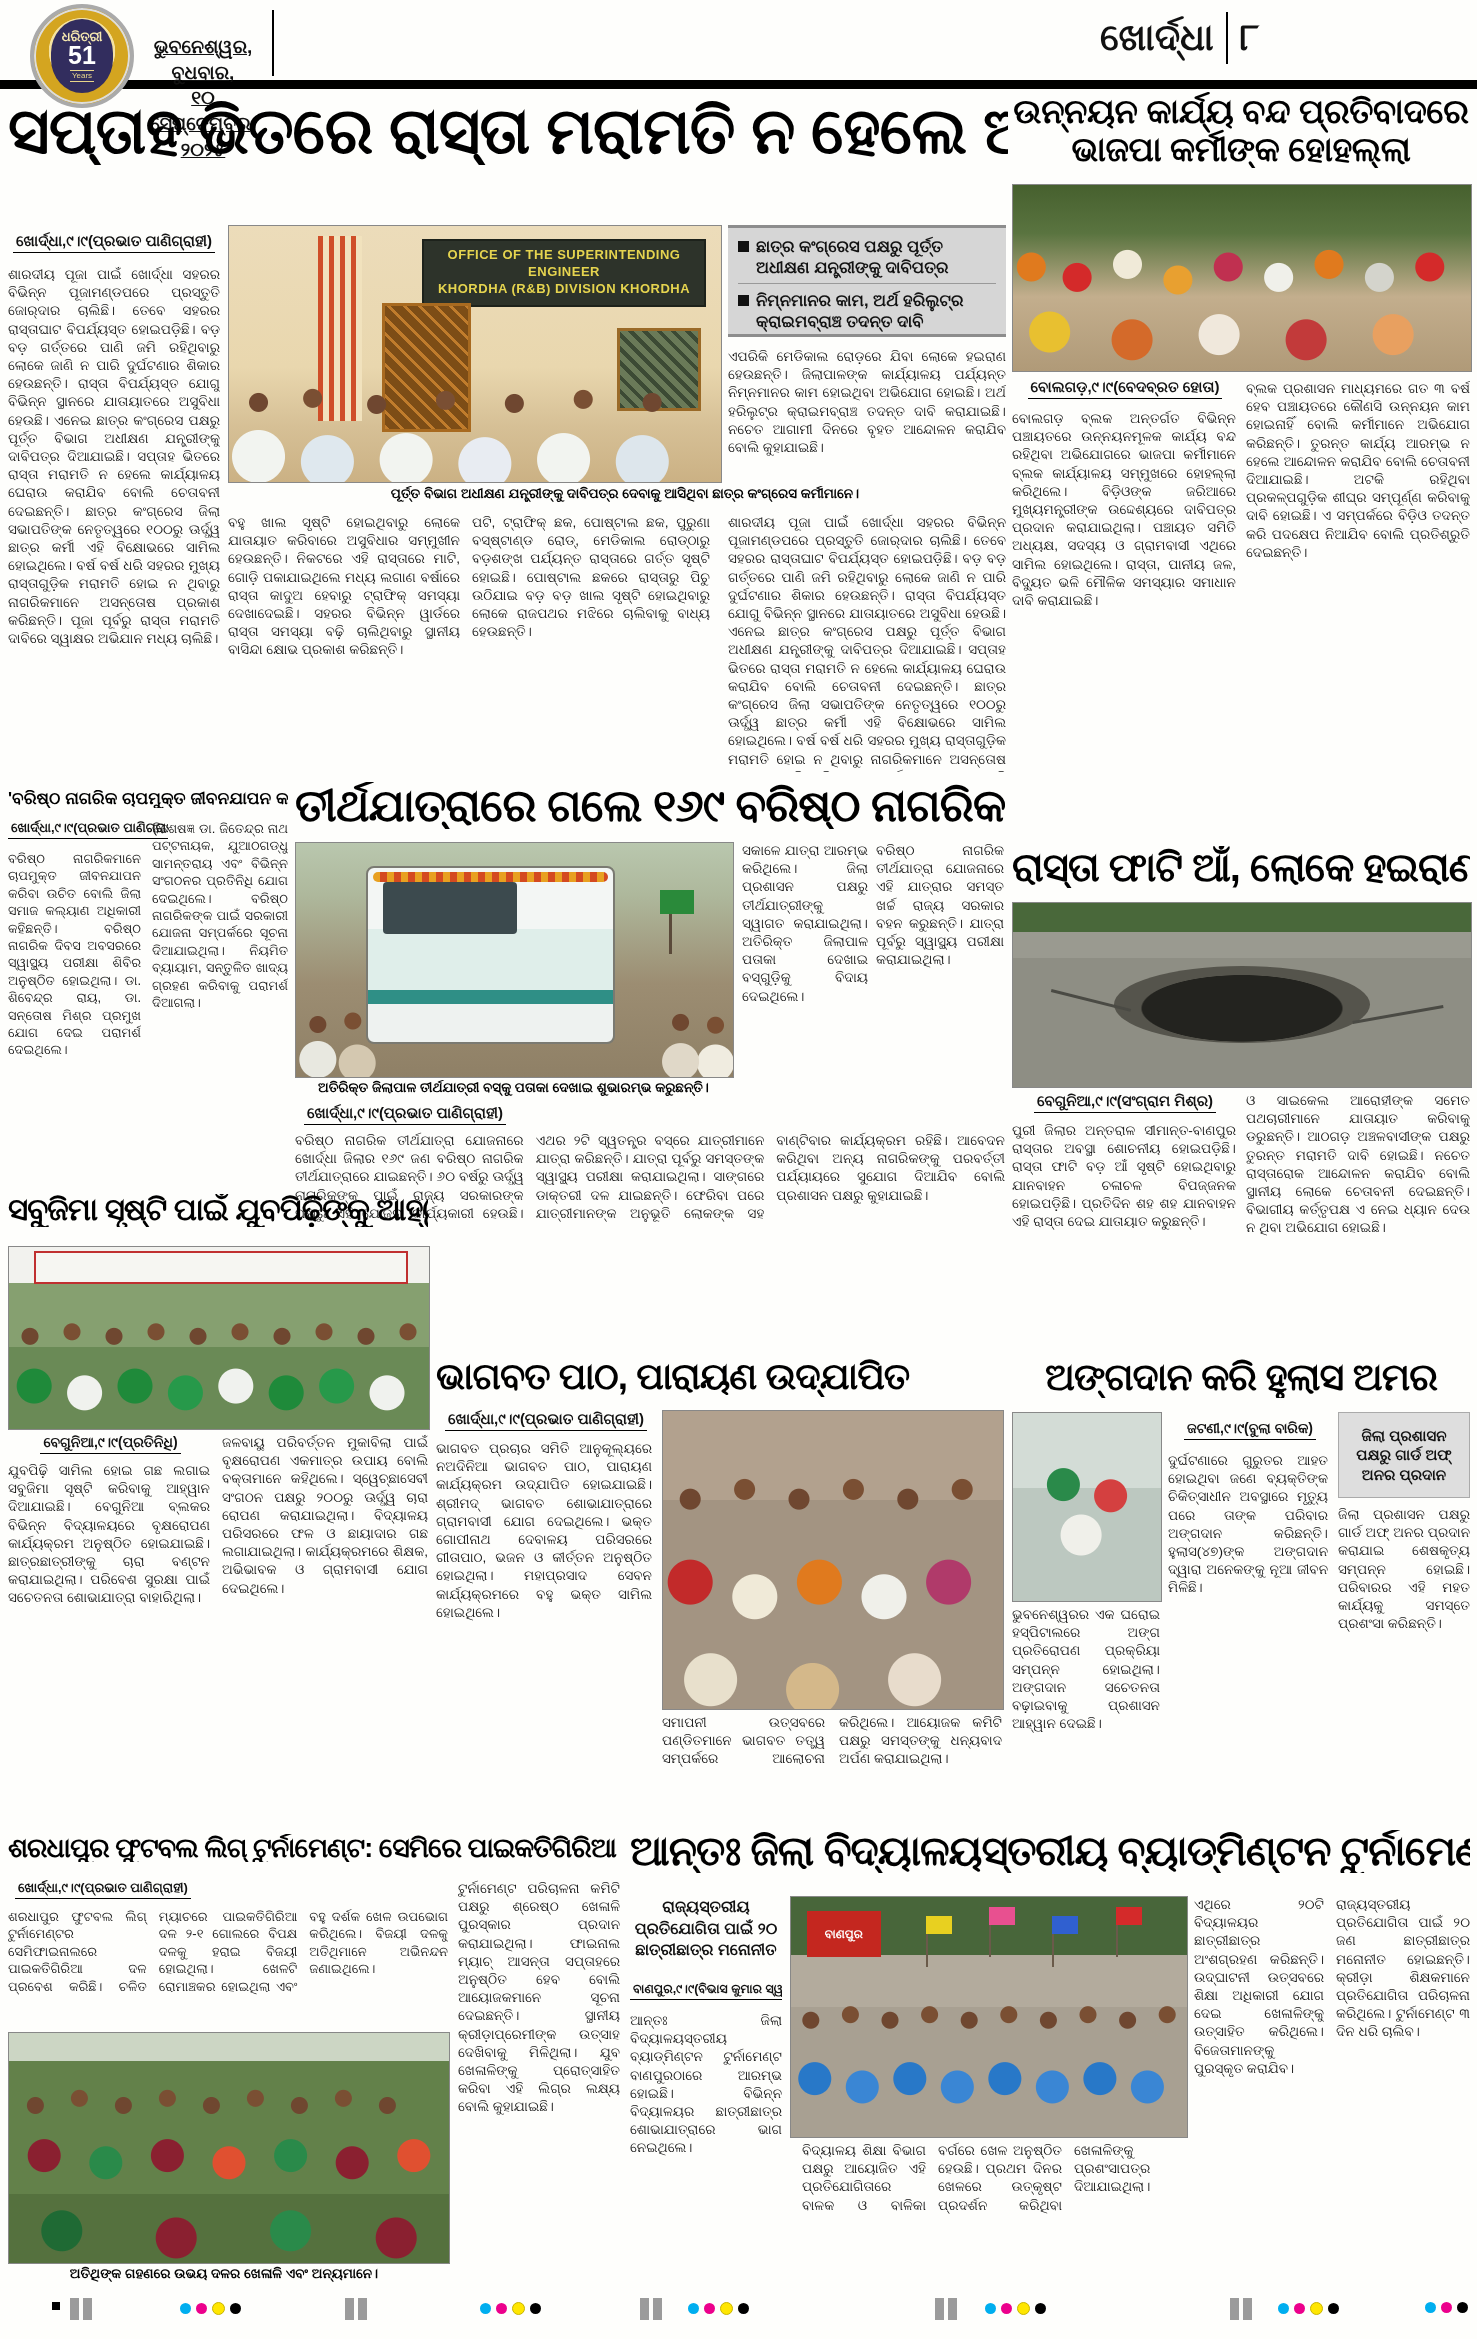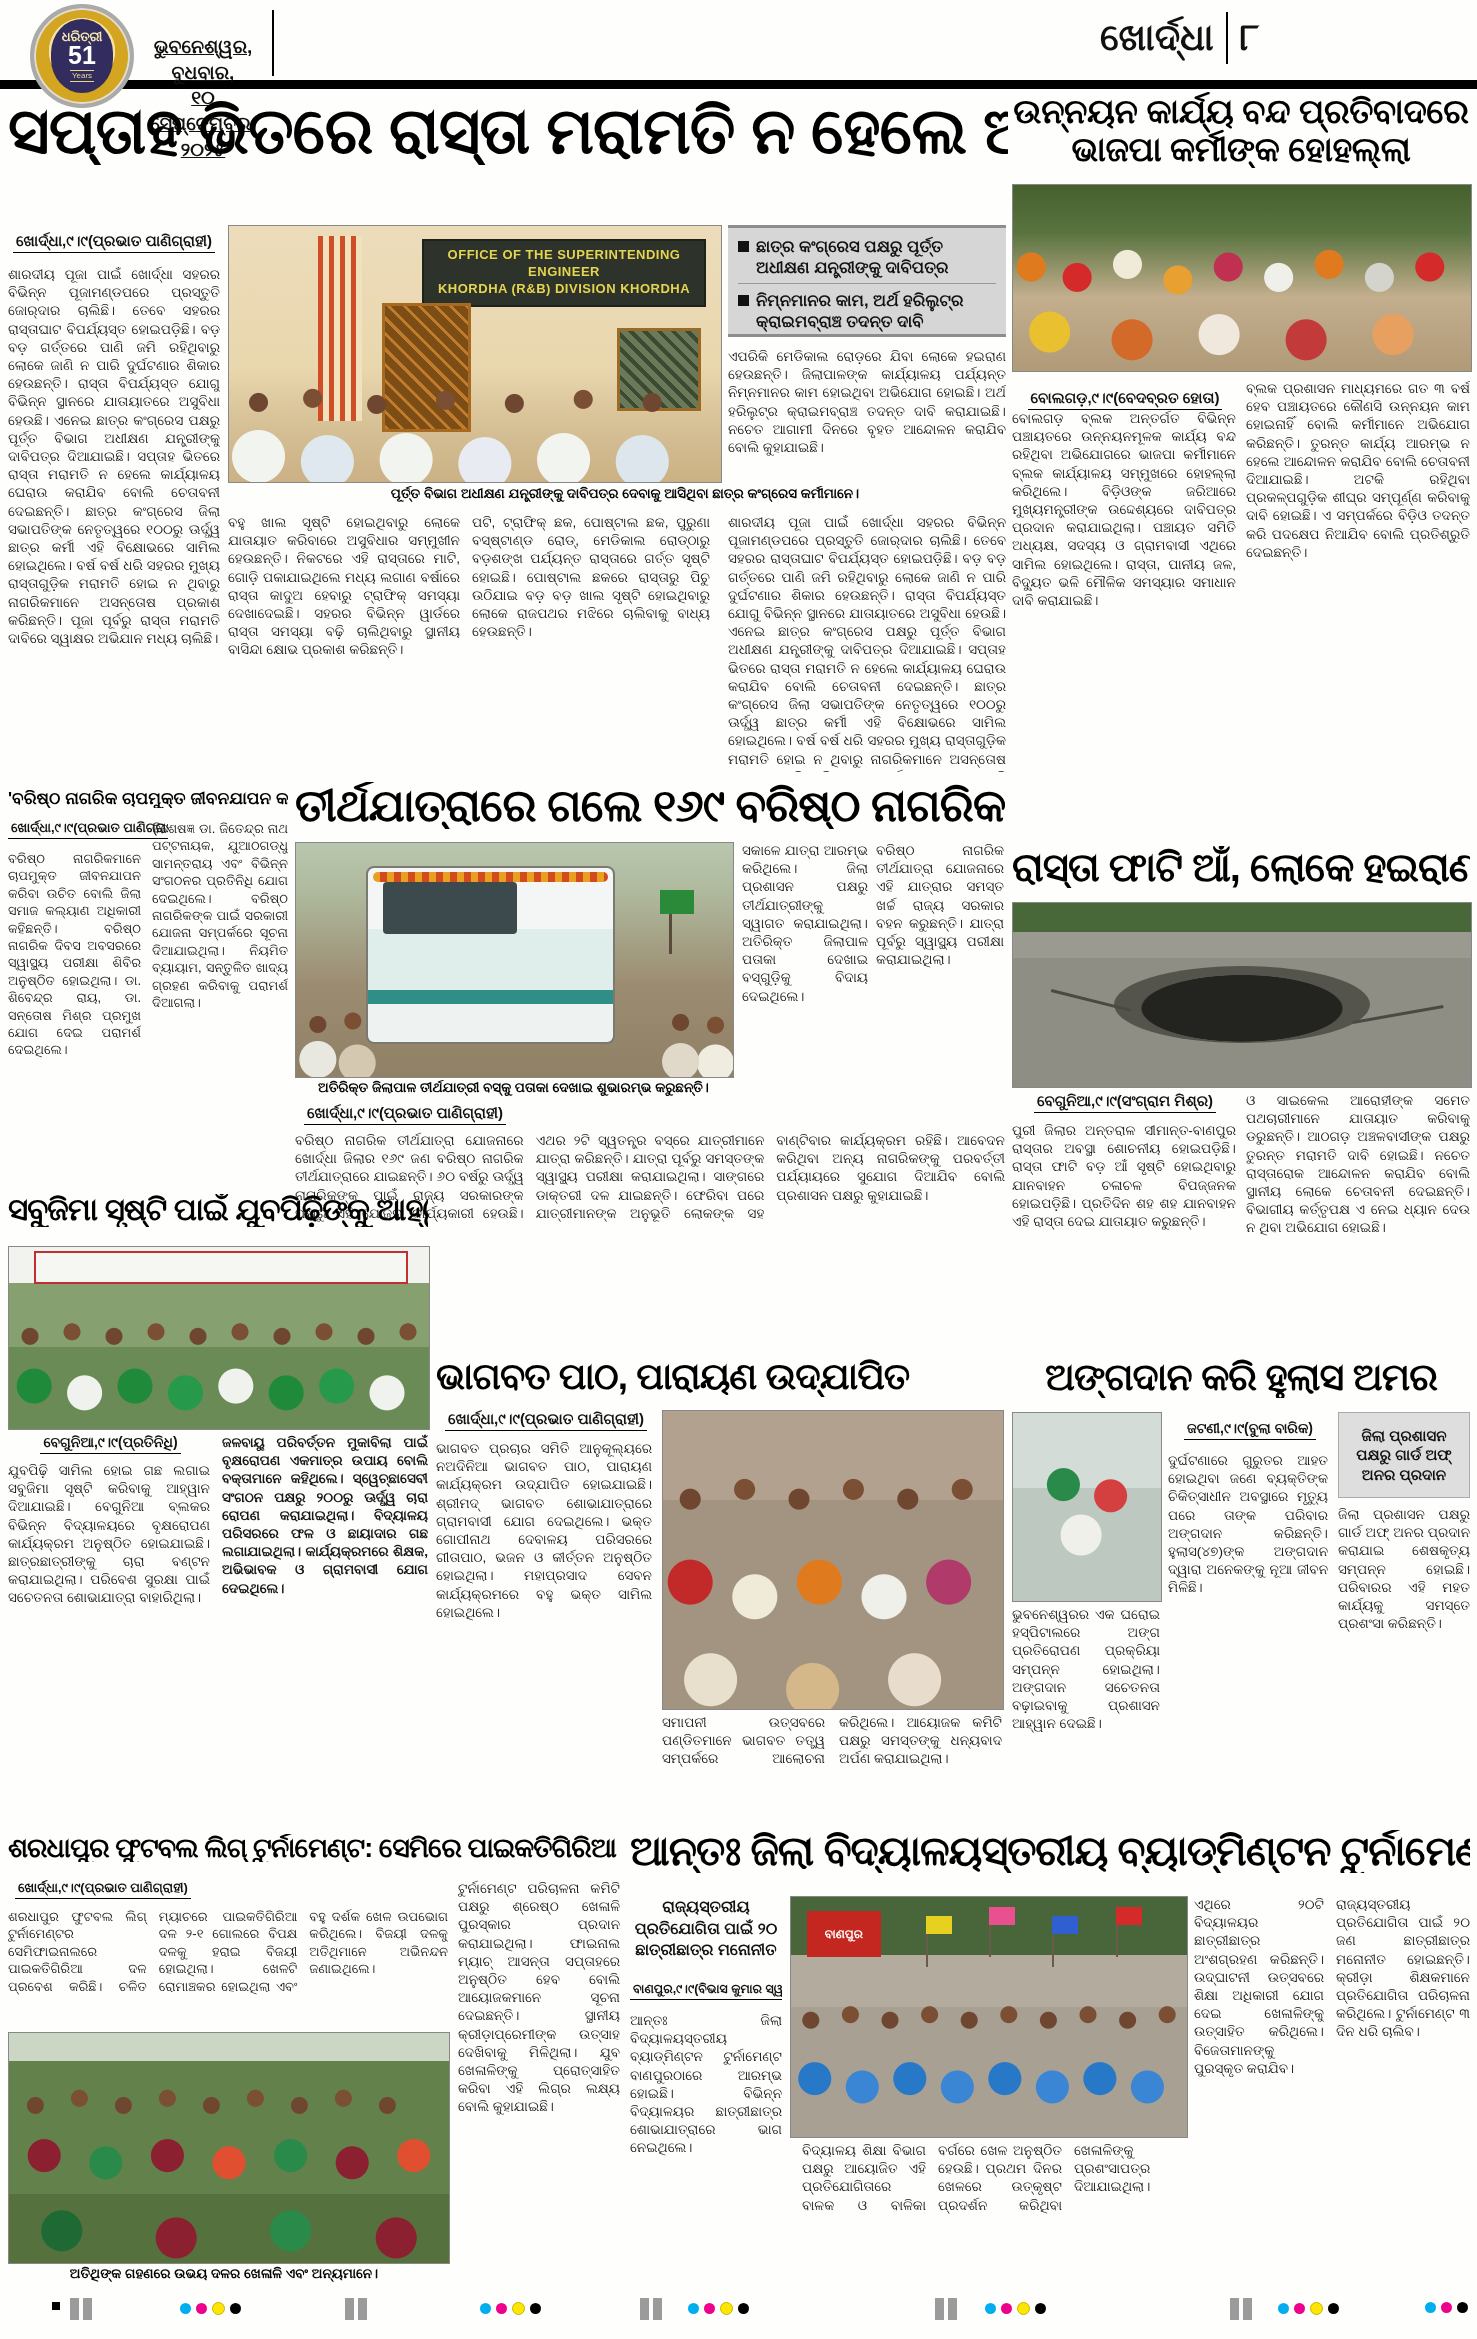--- a/index.html
+++ b/index.html
@@ -159,21 +159,21 @@
       radial-gradient(circle at 58% 28%, #f0f0ea 14px, transparent 15px),
       radial-gradient(circle at 69% 18%, #e07a1e 14px, transparent 15px),
       radial-gradient(circle at 80% 28%, #d4d4cc 14px, transparent 15px),
       radial-gradient(circle at 91% 20%, #d42a2a 14px, transparent 15px),
       radial-gradient(circle at 8% 70%, #e8c030 20px, transparent 21px),
       radial-gradient(circle at 26% 76%, #d46a2a 20px, transparent 21px),
       radial-gradient(circle at 45% 72%, #f0e8dc 20px, transparent 21px),
       radial-gradient(circle at 64% 76%, #c23a3a 20px, transparent 21px),
       radial-gradient(circle at 83% 72%, #e8a060 20px, transparent 21px);"></div>
   </div>
-  <div class="abs byline" style="left:1012px;top:389px;width:226px;"><span>ବୋଲଗଡ଼,୯।୯(ବେଦବ୍ରତ ହୋତା)</span></div>
+  <div class="abs byline" style="left:1012px;top:378px;width:226px;"><span>ବୋଲଗଡ଼,୯।୯(ବେଦବ୍ରତ ହୋତା)</span></div>
   <div class="abs body-col" style="left:1012px;top:410px;width:224px;height:362px;">ବୋଲଗଡ଼ ବ୍ଲକ ଅନ୍ତର୍ଗତ ବିଭିନ୍ନ ପଞ୍ଚାୟତରେ ଉନ୍ନୟନମୂଳକ କାର୍ଯ୍ୟ ବନ୍ଦ ରହିଥିବା ଅଭିଯୋଗରେ ଭାଜପା କର୍ମୀମାନେ ବ୍ଲକ କାର୍ଯ୍ୟାଳୟ ସମ୍ମୁଖରେ ହୋହଲ୍ଲା କରିଥିଲେ। ବିଡ଼ିଓଙ୍କ ଜରିଆରେ ମୁଖ୍ୟମନ୍ତ୍ରୀଙ୍କ ଉଦ୍ଦେଶ୍ୟରେ ଦାବିପତ୍ର ପ୍ରଦାନ କରାଯାଇଥିଲା। ପଞ୍ଚାୟତ ସମିତି ଅଧ୍ୟକ୍ଷ, ସଦସ୍ୟ ଓ ଗ୍ରାମବାସୀ ଏଥିରେ ସାମିଲ ହୋଇଥିଲେ। ରାସ୍ତା, ପାନୀୟ ଜଳ, ବିଦ୍ୟୁତ ଭଳି ମୌଳିକ ସମସ୍ୟାର ସମାଧାନ ଦାବି କରାଯାଇଛି।</div>
   <div class="abs body-col" style="left:1246px;top:380px;width:224px;height:392px;">ବ୍ଲକ ପ୍ରଶାସନ ମାଧ୍ୟମରେ ଗତ ୩ ବର୍ଷ ହେବ ପଞ୍ଚାୟତରେ କୌଣସି ଉନ୍ନୟନ କାମ ହୋଇନାହିଁ ବୋଲି କର୍ମୀମାନେ ଅଭିଯୋଗ କରିଛନ୍ତି। ତୁରନ୍ତ କାର୍ଯ୍ୟ ଆରମ୍ଭ ନ ହେଲେ ଆନ୍ଦୋଳନ କରାଯିବ ବୋଲି ଚେତାବନୀ ଦିଆଯାଇଛି। ଅଟକି ରହିଥିବା ପ୍ରକଳ୍ପଗୁଡ଼ିକ ଶୀଘ୍ର ସମ୍ପୂର୍ଣ୍ଣ କରିବାକୁ ଦାବି ହୋଇଛି। ଏ ସମ୍ପର୍କରେ ବିଡ଼ିଓ ତଦନ୍ତ କରି ପଦକ୍ଷେପ ନିଆଯିବ ବୋଲି ପ୍ରତିଶ୍ରୁତି ଦେଇଛନ୍ତି।</div>
 
   <div class="abs hl" style="left:8px;top:790px;width:280px;font-size:17px;letter-spacing:0;">'ବରିଷ୍ଠ ନାଗରିକ ଚାପମୁକ୍ତ ଜୀବନଯାପନ କରନ୍ତୁ'</div>
   <div class="abs byline" style="left:8px;top:820px;width:160px;font-size:13px;"><span>ଖୋର୍ଦ୍ଧା,୯।୯(ପ୍ରଭାତ ପାଣିଗ୍ରାହୀ)</span></div>
   <div class="abs body-col" style="left:8px;top:850px;width:133px;height:338px;font-size:13px;">ବରିଷ୍ଠ ନାଗରିକମାନେ ଚାପମୁକ୍ତ ଜୀବନଯାପନ କରିବା ଉଚିତ ବୋଲି ଜିଲା ସମାଜ କଲ୍ୟାଣ ଅଧିକାରୀ କହିଛନ୍ତି। ବରିଷ୍ଠ ନାଗରିକ ଦିବସ ଅବସରରେ ସ୍ୱାସ୍ଥ୍ୟ ପରୀକ୍ଷା ଶିବିର ଅନୁଷ୍ଠିତ ହୋଇଥିଲା। ଡା. ଶିବେନ୍ଦ୍ର ରାୟ, ଡା. ସନ୍ତୋଷ ମିଶ୍ର ପ୍ରମୁଖ ଯୋଗ ଦେଇ ପରାମର୍ଶ ଦେଇଥିଲେ।</div>
   <div class="abs body-col" style="left:152px;top:820px;width:136px;height:368px;font-size:13px;">ବିଶେଷଜ୍ଞ ଡା. ଜିତେନ୍ଦ୍ର ନାଥ ପଟ୍ଟନାୟକ, ଯୁଆଠଗଡ୍ଧୁ ସାମନ୍ତରାୟ ଏବଂ ବିଭିନ୍ନ ସଂଗଠନର ପ୍ରତିନିଧି ଯୋଗ ଦେଇଥିଲେ। ବରିଷ୍ଠ ନାଗରିକଙ୍କ ପାଇଁ ସରକାରୀ ଯୋଜନା ସମ୍ପର୍କରେ ସୂଚନା ଦିଆଯାଇଥିଲା। ନିୟମିତ ବ୍ୟାୟାମ, ସନ୍ତୁଳିତ ଖାଦ୍ୟ ଗ୍ରହଣ କରିବାକୁ ପରାମର୍ଶ ଦିଆଗଲା।</div>
 
   <div class="abs hl" style="left:295px;top:782px;width:710px;font-size:45px;">ତୀର୍ଥଯାତ୍ରାରେ ଗଲେ ୧୬୯ ବରିଷ୍ଠ ନାଗରିକ</div>
   <div class="abs photo ph-bus" style="left:295px;top:842px;width:437px;height:234px;">
@@ -229,21 +229,21 @@
       radial-gradient(circle at 18% 68%, #f0f2ee 17px, transparent 18px),
       radial-gradient(circle at 30% 62%, #1f8a3a 17px, transparent 18px),
       radial-gradient(circle at 42% 68%, #27994a 17px, transparent 18px),
       radial-gradient(circle at 54% 62%, #f0f2ee 17px, transparent 18px),
       radial-gradient(circle at 66% 68%, #1f8a3a 17px, transparent 18px),
       radial-gradient(circle at 78% 62%, #27994a 17px, transparent 18px),
       radial-gradient(circle at 90% 68%, #f0f2ee 17px, transparent 18px);"></div>
   </div>
   <div class="abs byline" style="left:8px;top:1434px;width:205px;font-size:14px;"><span>ବେଗୁନିଆ,୯।୯(ପ୍ରତିନିଧି)</span></div>
   <div class="abs body-col" style="left:8px;top:1462px;width:202px;height:360px;">ଯୁବପିଢ଼ି ସାମିଲ ହୋଇ ଗଛ ଲଗାଇ ସବୁଜିମା ସୃଷ୍ଟି କରିବାକୁ ଆହ୍ୱାନ ଦିଆଯାଇଛି। ବେଗୁନିଆ ବ୍ଲକର ବିଭିନ୍ନ ବିଦ୍ୟାଳୟରେ ବୃକ୍ଷରୋପଣ କାର୍ଯ୍ୟକ୍ରମ ଅନୁଷ୍ଠିତ ହୋଇଯାଇଛି। ଛାତ୍ରଛାତ୍ରୀଙ୍କୁ ଚାରା ବଣ୍ଟନ କରାଯାଇଥିଲା। ପରିବେଶ ସୁରକ୍ଷା ପାଇଁ ସଚେତନତା ଶୋଭାଯାତ୍ରା ବାହାରିଥିଲା।</div>
-  <div class="abs body-col" style="left:222px;top:1434px;width:206px;height:388px;font-weight:bold;">ଜଳବାୟୁ ପରିବର୍ତ୍ତନ ମୁକାବିଲା ପାଇଁ ବୃକ୍ଷରୋପଣ ଏକମାତ୍ର ଉପାୟ ବୋଲି ବକ୍ତାମାନେ କହିଥିଲେ। ସ୍ୱେଚ୍ଛାସେବୀ ସଂଗଠନ ପକ୍ଷରୁ ୨୦୦ରୁ ଊର୍ଦ୍ଧ୍ୱ ଚାରା ରୋପଣ କରାଯାଇଥିଲା। ବିଦ୍ୟାଳୟ ପରିସରରେ ଫଳ ଓ ଛାୟାଦାର ଗଛ ଲଗାଯାଇଥିଲା। କାର୍ଯ୍ୟକ୍ରମରେ ଶିକ୍ଷକ, ଅଭିଭାବକ ଓ ଗ୍ରାମବାସୀ ଯୋଗ ଦେଇଥିଲେ।</div>
+  <div class="abs body-col" style="left:222px;top:1434px;width:206px;height:388px;">ଜଳବାୟୁ ପରିବର୍ତ୍ତନ ମୁକାବିଲା ପାଇଁ ବୃକ୍ଷରୋପଣ ଏକମାତ୍ର ଉପାୟ ବୋଲି ବକ୍ତାମାନେ କହିଥିଲେ। ସ୍ୱେଚ୍ଛାସେବୀ ସଂଗଠନ ପକ୍ଷରୁ ୨୦୦ରୁ ଊର୍ଦ୍ଧ୍ୱ ଚାରା ରୋପଣ କରାଯାଇଥିଲା। ବିଦ୍ୟାଳୟ ପରିସରରେ ଫଳ ଓ ଛାୟାଦାର ଗଛ ଲଗାଯାଇଥିଲା। କାର୍ଯ୍ୟକ୍ରମରେ ଶିକ୍ଷକ, ଅଭିଭାବକ ଓ ଗ୍ରାମବାସୀ ଯୋଗ ଦେଇଥିଲେ।</div>
 
   <div class="abs hl" style="left:436px;top:1358px;width:566px;font-size:37px;">ଭାଗବତ ପାଠ, ପାରାୟଣ ଉଦ୍‌ଯାପିତ</div>
   <div class="abs byline" style="left:436px;top:1410px;width:220px;"><span>ଖୋର୍ଦ୍ଧା,୯।୯(ପ୍ରଭାତ ପାଣିଗ୍ରାହୀ)</span></div>
   <div class="abs photo ph-bhag" style="left:662px;top:1410px;width:340px;height:298px;">
     <div class="abs" style="left:0;top:18%;width:100%;height:82%;background:
       radial-gradient(circle at 8% 14%, #6f4730 10px, transparent 11px),
       radial-gradient(circle at 24% 10%, #7a4f33 10px, transparent 11px),
       radial-gradient(circle at 40% 14%, #6f4730 10px, transparent 11px),
       radial-gradient(circle at 56% 10%, #7a4f33 10px, transparent 11px),
       radial-gradient(circle at 72% 14%, #6f4730 10px, transparent 11px),

